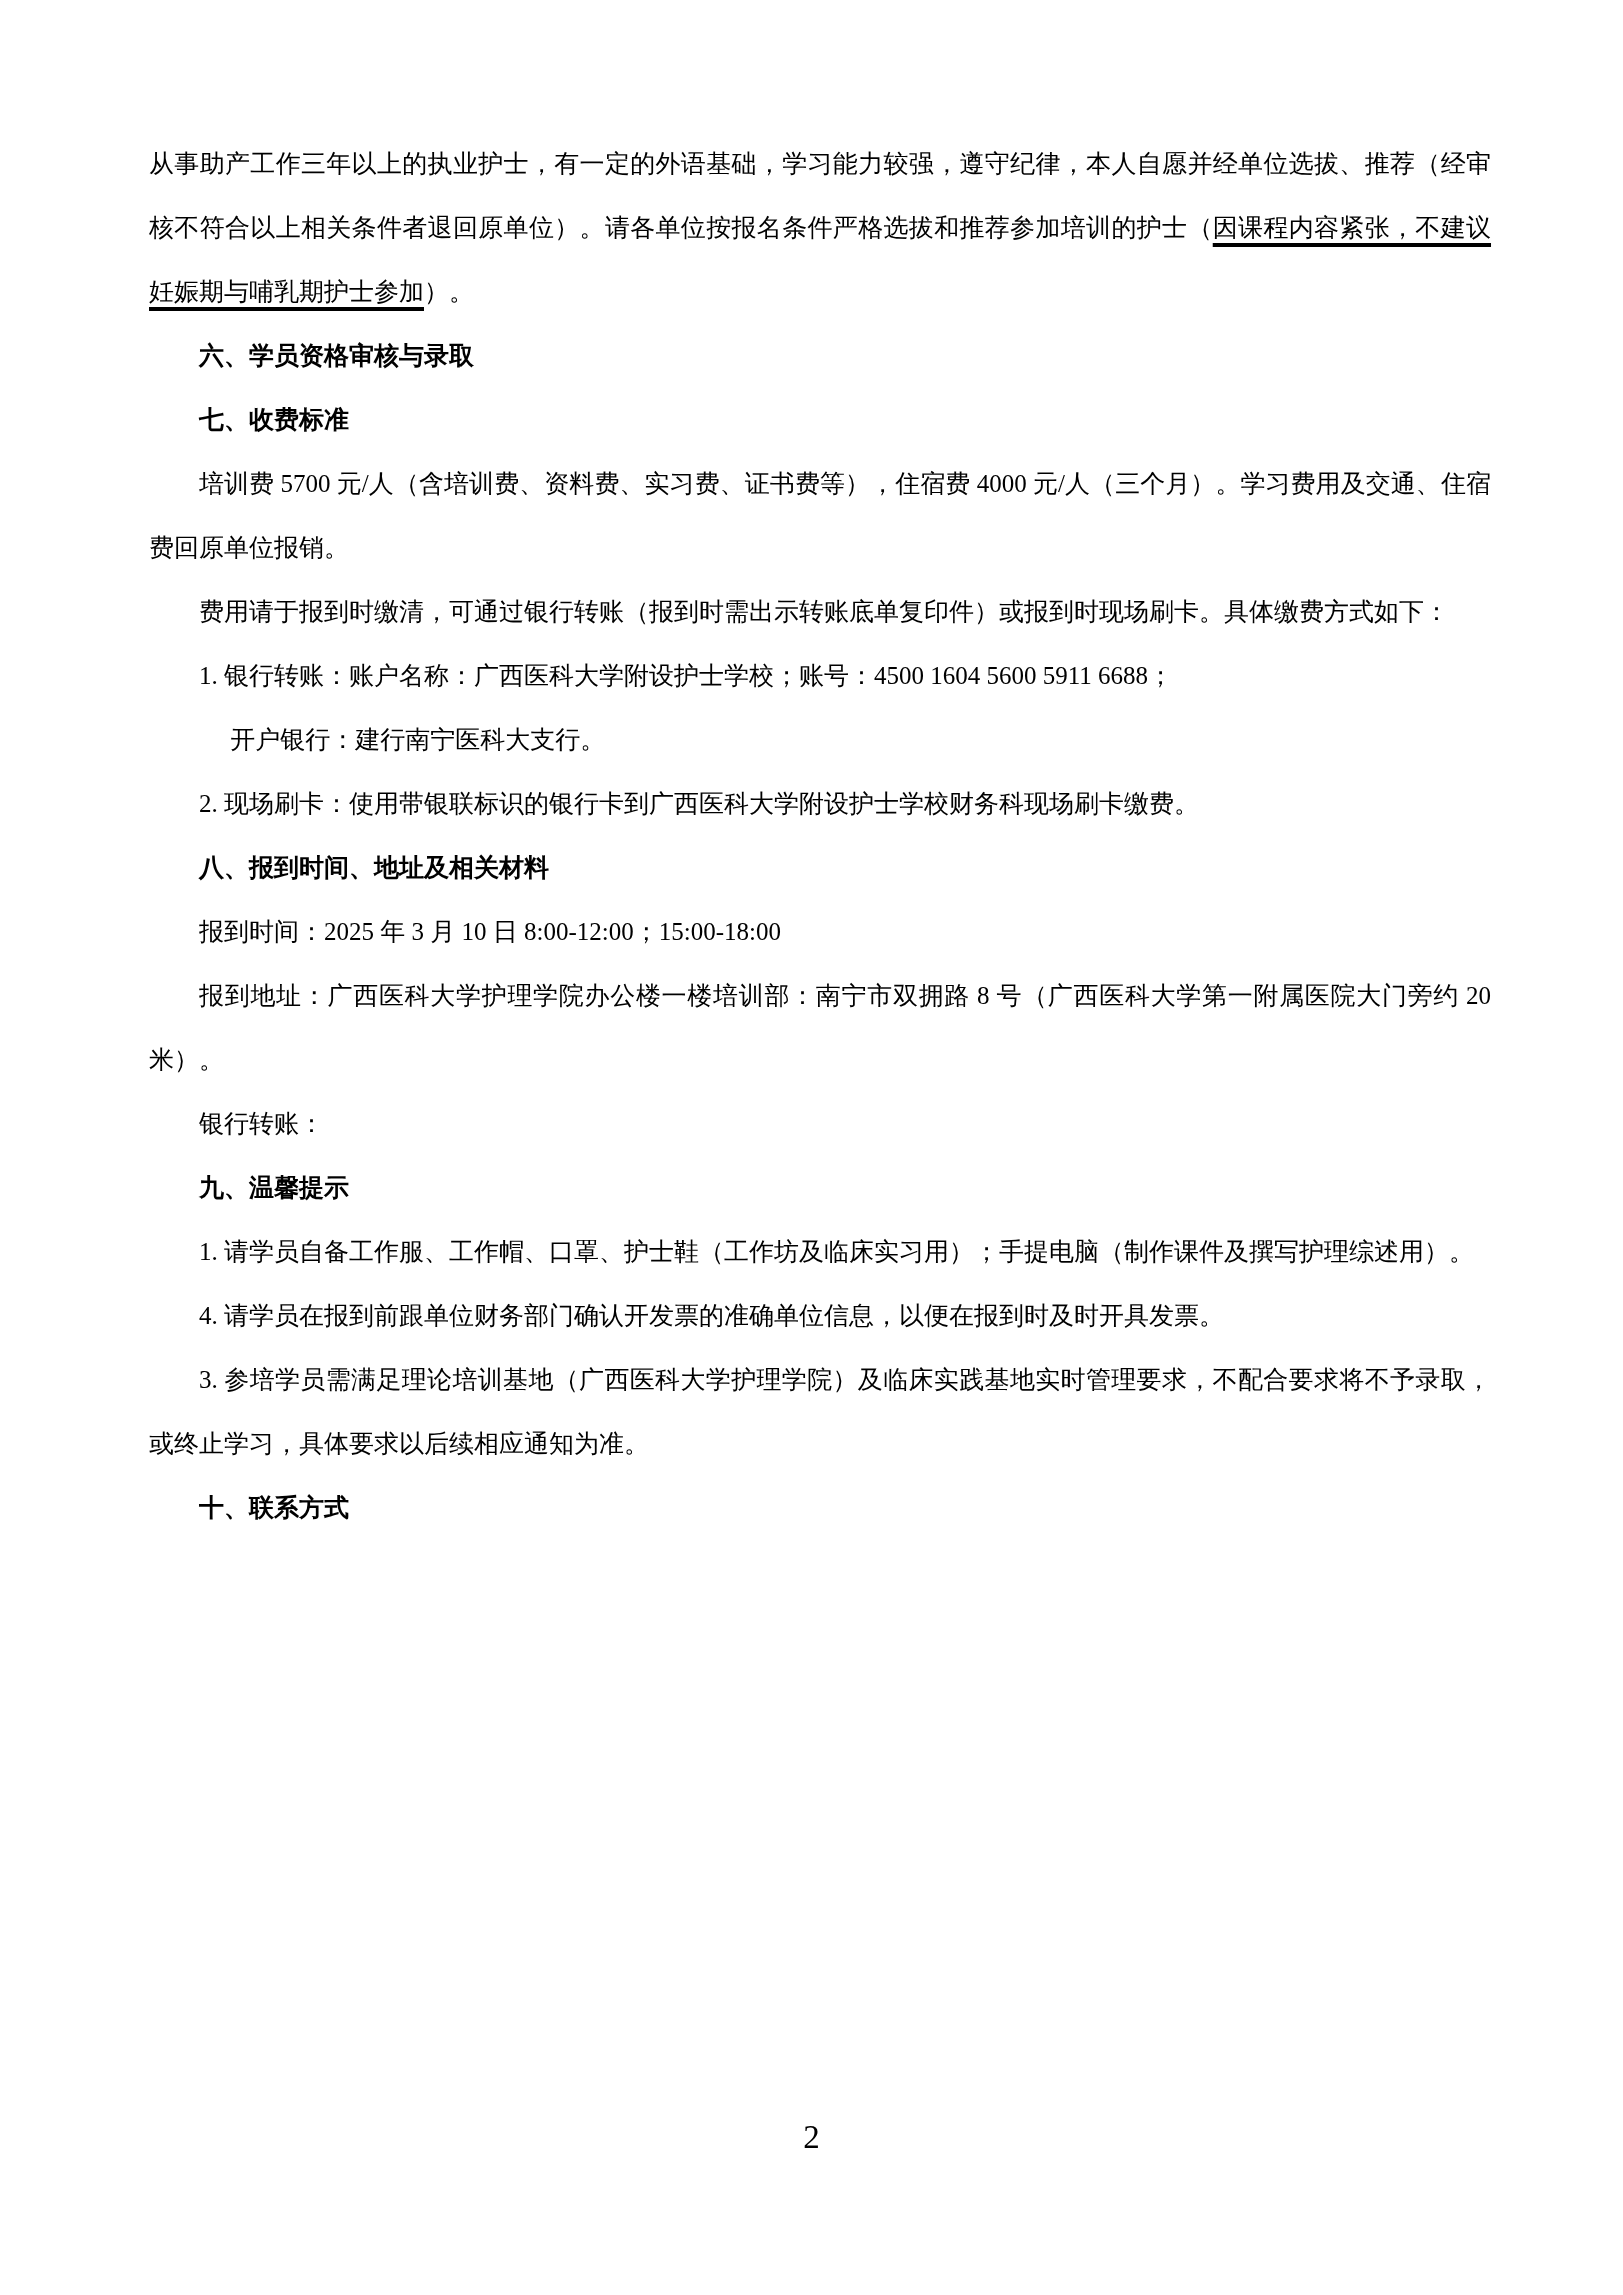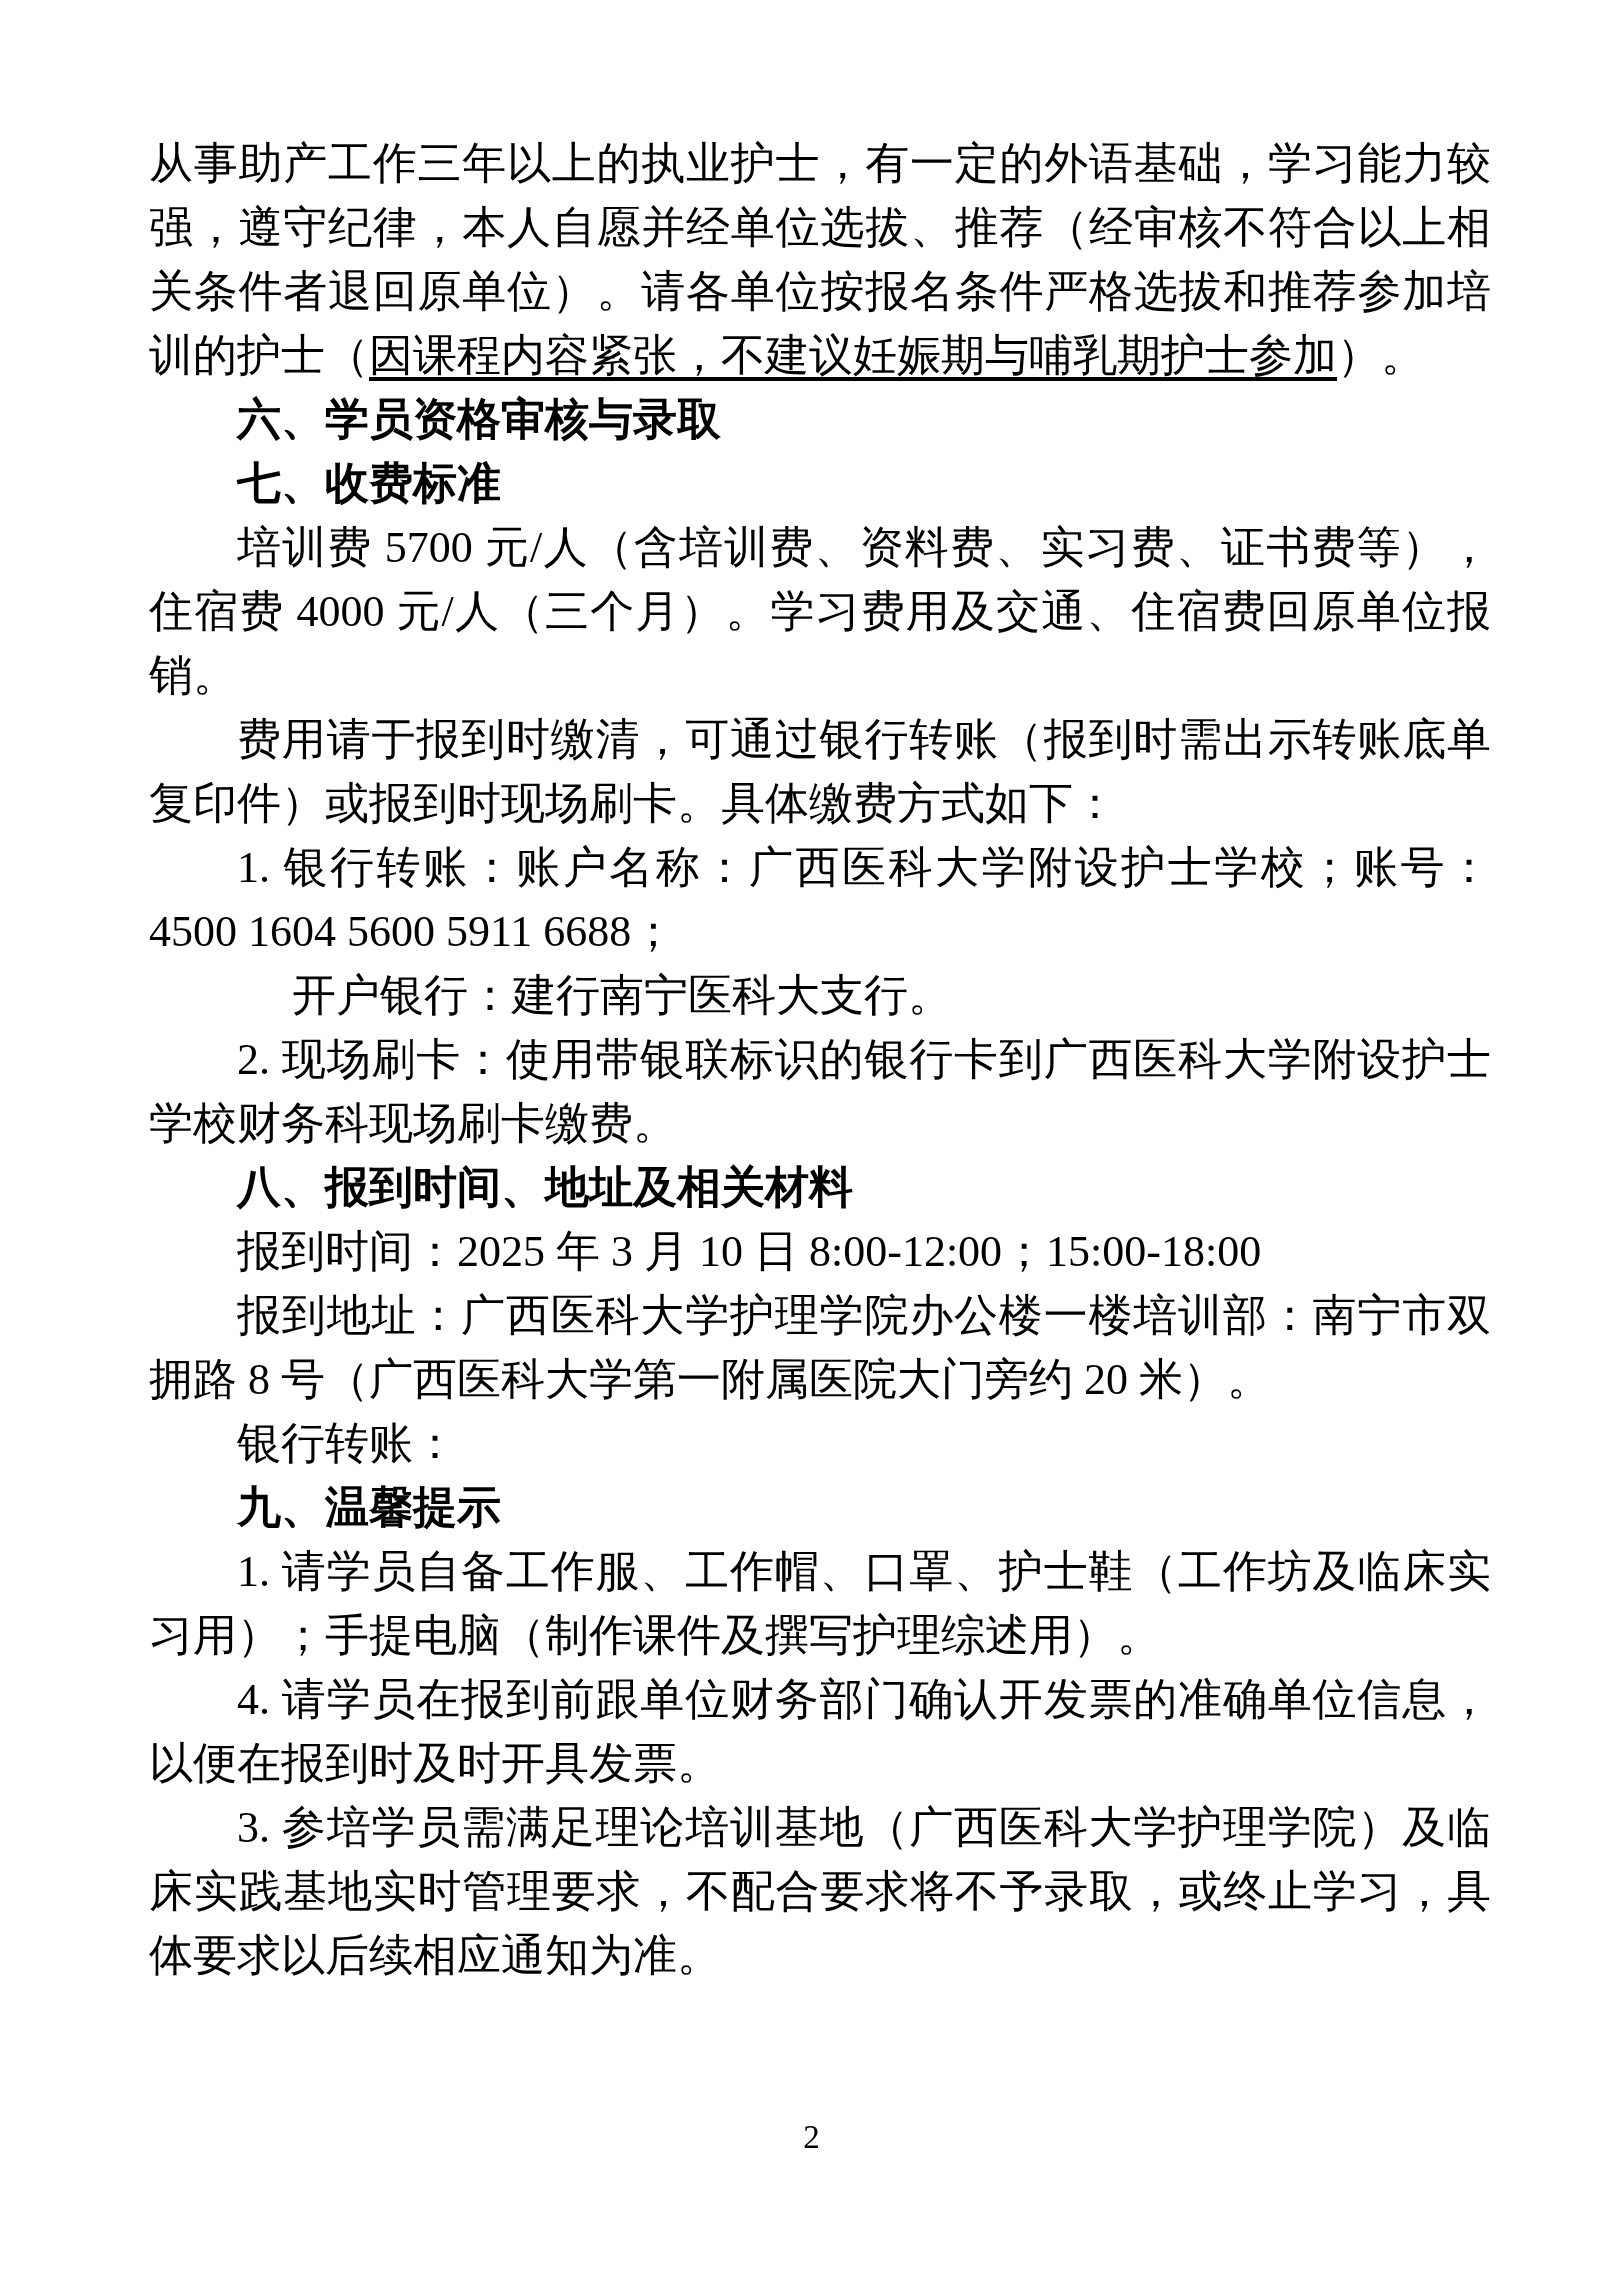--- a/index.html
+++ b/index.html
@@ -14,21 +14,21 @@
     background: #ffffff;
     overflow: hidden;
     font-family: "Liberation Serif", "DejaVu Serif", serif;
     color: #000000;
   }
   .content {
     position: absolute;
     left: 149px;
     top: 132px;
     width: 1342px;
-    font-size: 44px;
+    font-size: 25px;
     line-height: 64px;
     text-align: justify;
     text-justify: inter-ideograph;
     letter-spacing: 0;
   }
   .content p {
     margin: 0;
     padding: 0;
   }
   .body-para {
@@ -80,18 +80,19 @@
     <p class="heading">八、报到时间、地址及相关材料</p>
     <p class="body-para">报到时间：2025 年 3 月 10 日 8:00-12:00；15:00-18:00</p>
     <p class="body-para">报到地址：广西医科大学护理学院办公楼一楼培训部：南宁市双拥路 8 号（广西医科大学第一附属医院大门旁约 20 米）。</p>
     <p class="body-para">银行转账：</p>
 
     <p class="heading">九、温馨提示</p>
     <p class="body-para">1. 请学员自备工作服、工作帽、口罩、护士鞋（工作坊及临床实习用）；手提电脑（制作课件及撰写护理综述用）。</p>
     <p class="body-para">4. 请学员在报到前跟单位财务部门确认开发票的准确单位信息，以便在报到时及时开具发票。</p>
     <p class="body-para">3. 参培学员需满足理论培训基地（广西医科大学护理学院）及临床实践基地实时管理要求，不配合要求将不予录取，或终止学习，具体要求以后续相应通知为准。</p>
 
+    <p class="heading">十、联系方式</p>
 
   </div>
 
   <div class="footer">2</div>
 </div>
 
 
 </body></html>

